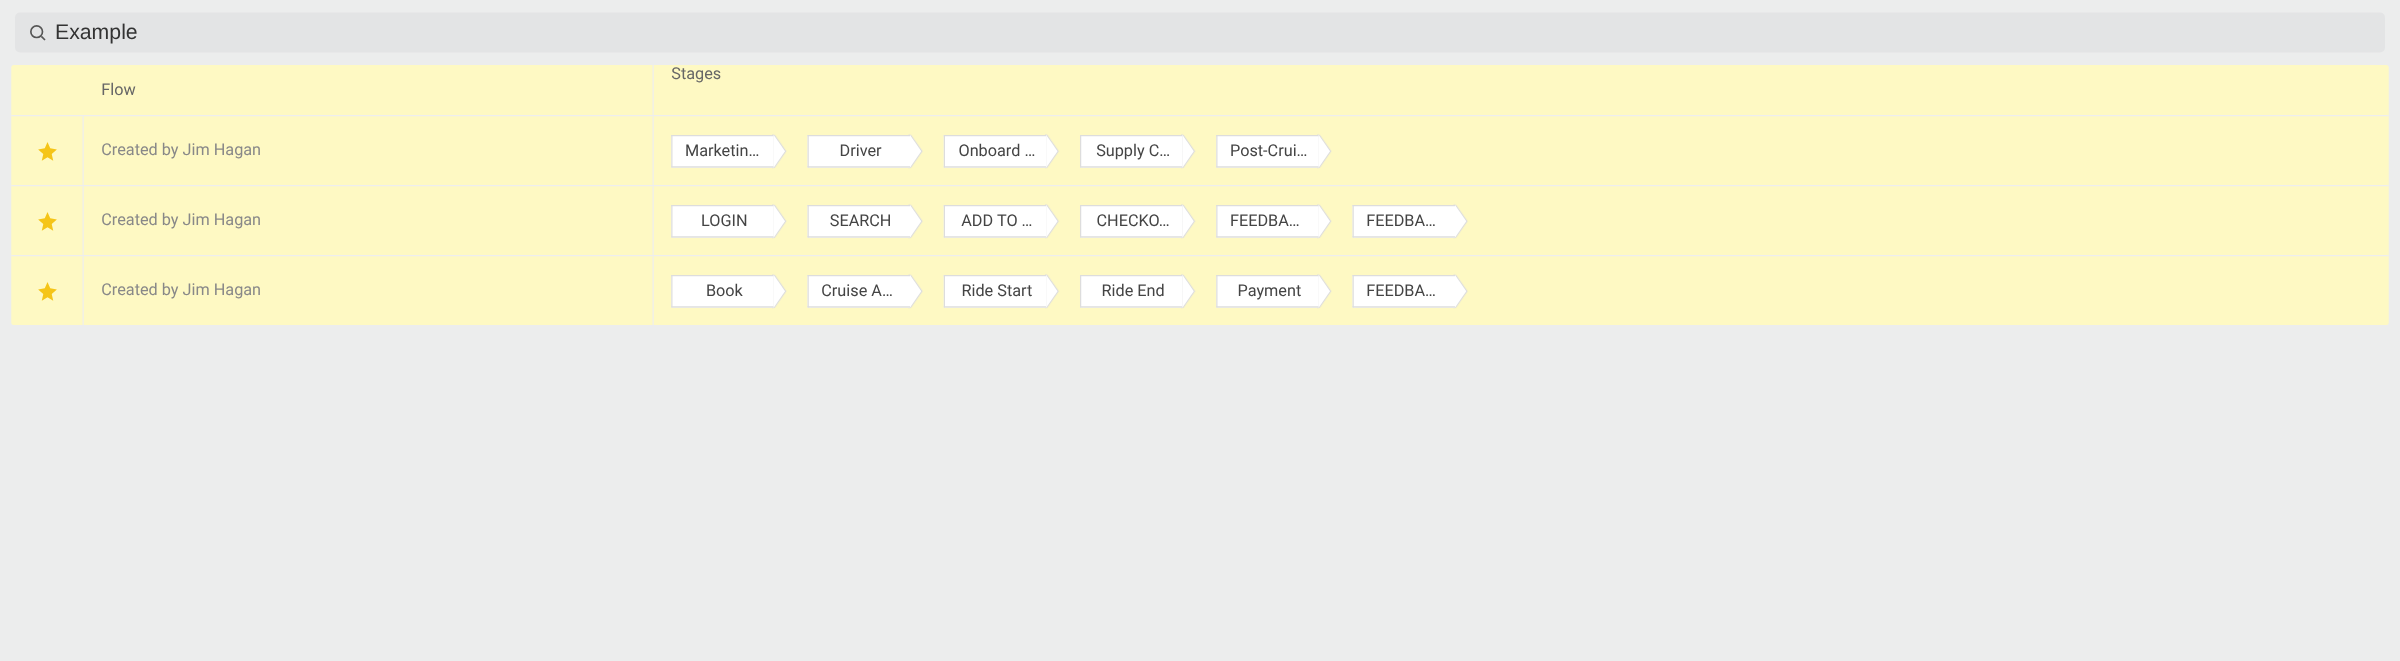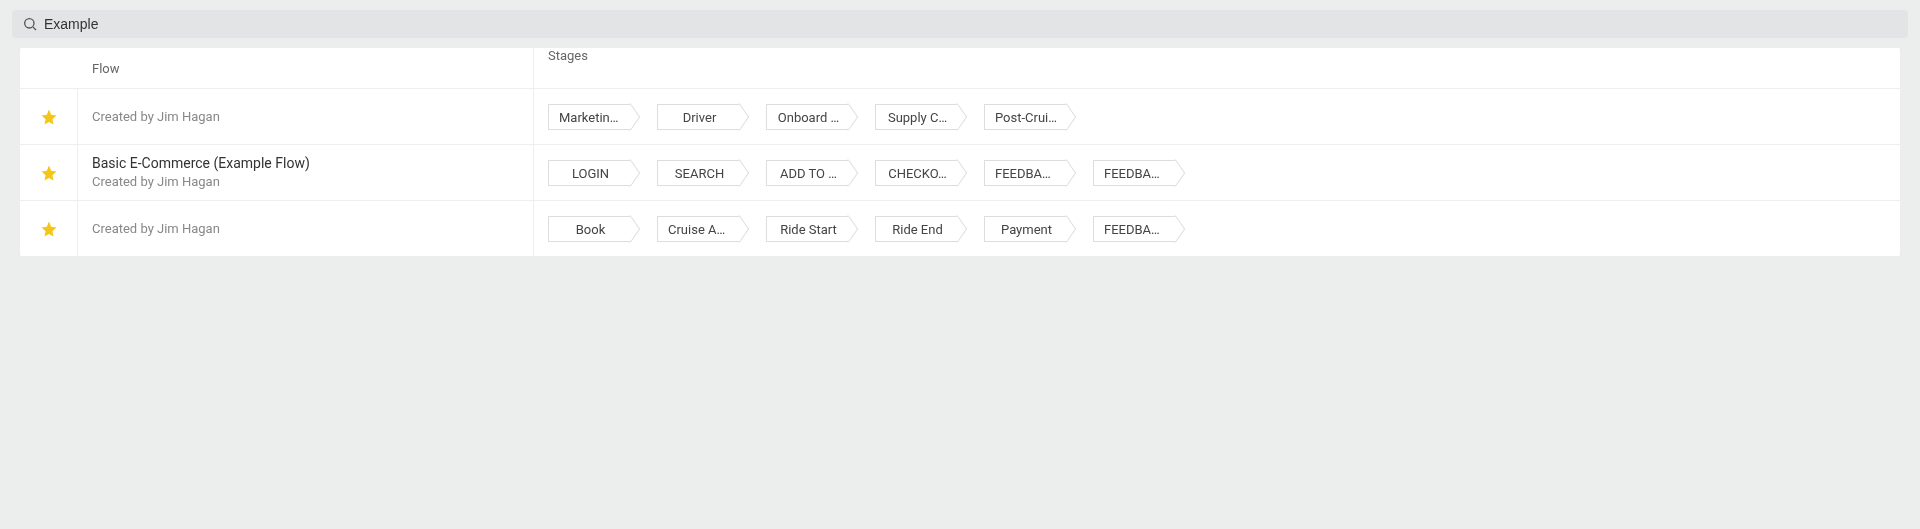--- a/index.html
+++ b/index.html
@@ -24,26 +24,26 @@
       width: 16px;
       height: 16px;
       margin-right: 6px;
       flex-shrink: 0;
     }
     .search-input {
       flex: 1;
       border: none;
       outline: none;
       background: transparent;
-      font-size: 14px;
+      font-size: 17px;
       color: #333;
     }
     .content-panel {
-      background: #ffffff;
-      margin: 0 20px;
+      background: #fef9c3;
+      margin: 0 9px;
       border-radius: 2px;
     }
     .table-header {
       display: flex;
       align-items: center;
       height: 40px;
       color: #666;
       font-size: 13px;
     }
     .col-star {
@@ -204,21 +204,20 @@
           </div>
         </div>
       </div>
       <div class="table-row">
         <div class="star-cell">
           <svg class="star-icon" viewBox="0 0 24 24">
             <path d="M12 2l2.9 6.9L22 10l-5.5 5 1.6 7L12 18.5 5.9 22l1.6-7L2 10l7.1-1.1L12 2z"></path>
           </svg>
         </div>
         <div class="col-flow">
-          <div class="flow-title">Basic E-Commerce (Example Flow)</div>
           <div class="flow-meta">Created by Jim Hagan</div>
         </div>
         <div class="col-stages">
           <div class="stages-row">
             <span class="stage-unit">
               <span class="stage-chip">LOGIN</span>
               <span class="stage-arrow"></span>
             </span>
             <span class="stage-unit">
               <span class="stage-chip">SEARCH</span>

